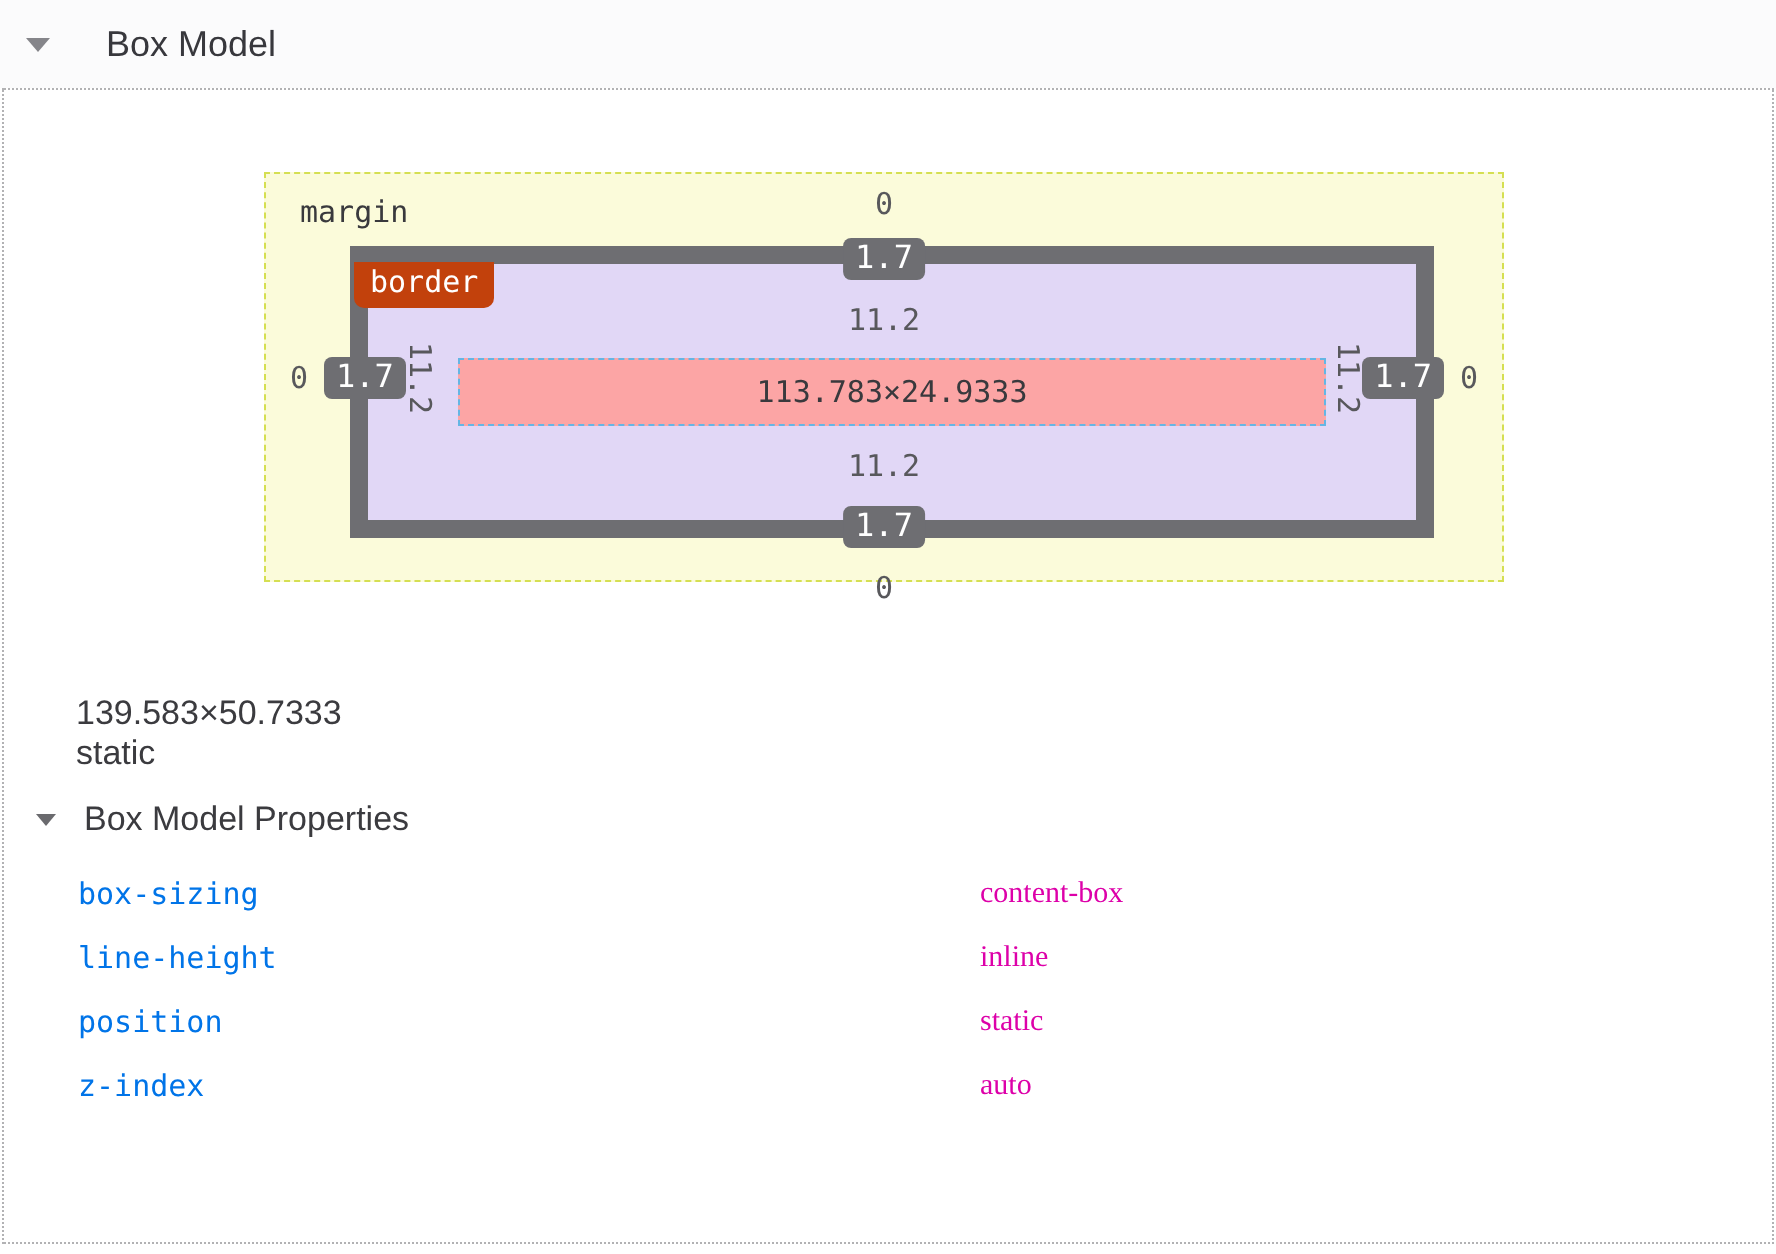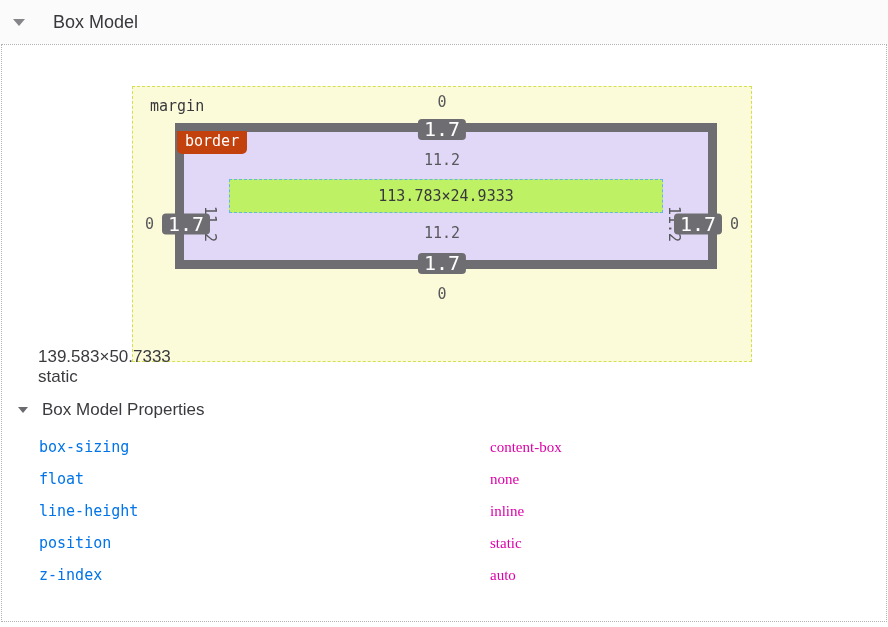--- a/index.html
+++ b/index.html
@@ -22,50 +22,50 @@
   .tri.small { border-left-width:5px; border-right-width:5px; border-top-width:6px; border-top-color:#6a6a6e; }
 
   
   .content {
     position:absolute; top:44px; left:1px; right:1px; bottom:5px;
     border:1px dotted #b2b2b4; background:#fff;
   }
 
   
   .margin-box {
-    position:absolute; left:130px; top:41px; width:620px; height:276px;
+    position:absolute; left:130px; top:41px; width:620px; height:205px;
     background:#fbfbda; border:1px dashed #d5df52;
   }
   .border-box {
     position:absolute; left:42px; top:36px; width:542px; height:146px;
     border:9px solid #6e6e72; background:#e1d7f6;
   }
   .content-box {
     position:absolute; left:50%; top:50%; transform:translate(-50%,-50%);
-    width:434px; height:34px; background:#bef264; border:1px dashed #64b6e4;
+    width:434px; height:34px; background:#fca5a5; border:1px dashed #64b6e4;
     display:flex; align-items:center; justify-content:center;
     font-family:"DejaVu Sans Mono", monospace; font-size:15px; color:#39393d;
   }
   .lbl { font-family:"DejaVu Sans Mono", monospace; font-size:15px; color:#39393d; position:absolute; }
   .margin-lbl  { left:17px; top:10px; }
   .padding-lbl { left:68px; top:71px; }
   .border-tab {
     position:absolute; left:44px; top:44px; z-index:3;
     background:#c2410c; color:#fff; border-radius:0 0 5px 5px;
     font-family:"DejaVu Sans Mono", monospace; font-size:15px;
     padding:1px 8px 4px 8px;
   }
   .val {
     position:absolute; font-family:"DejaVu Sans Mono", monospace;
     font-size:15px; color:#58585c; line-height:18px;
   }
   .badge {
     position:absolute; z-index:4;
     background:#6e6e72; color:#fff; border-radius:4px;
-    font-family:"DejaVu Sans Mono", monospace; font-size:20px;
+    font-family:"DejaVu Sans Mono", monospace; font-size:16px;
     padding:1px 6px 2px 6px; line-height:18px;
   }
   .cx { left:50%; transform:translateX(-50%); }
   .cy { top:50%; transform:translateY(-50%); }
   .rot { writing-mode:vertical-rl; }
 
   
   .summary {
     position:absolute; left:36px; right:30px; top:302px;
     display:flex; justify-content:space-between;
@@ -136,24 +136,20 @@
       <span class="tri small"></span>
       <span>Box Model Properties</span>
     </div>
 
     <div class="props">
       <div class="prop-row">
         <span class="prop-name">box-sizing</span>
         <span class="prop-value">content-box</span>
       </div>
       <div class="prop-row">
-        <span class="prop-name">float</span>
-        <span class="prop-value">none</span>
-      </div>
-      <div class="prop-row">
         <span class="prop-name">line-height</span>
         <span class="prop-value">inline</span>
       </div>
       <div class="prop-row">
         <span class="prop-name">position</span>
         <span class="prop-value">static</span>
       </div>
       <div class="prop-row">
         <span class="prop-name">z-index</span>
         <span class="prop-value">auto</span>

